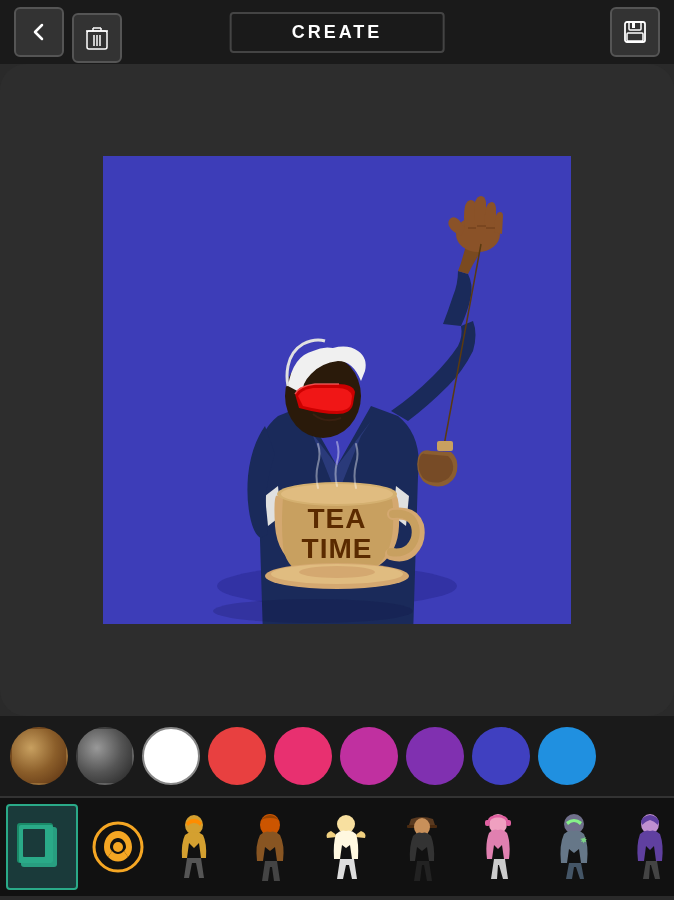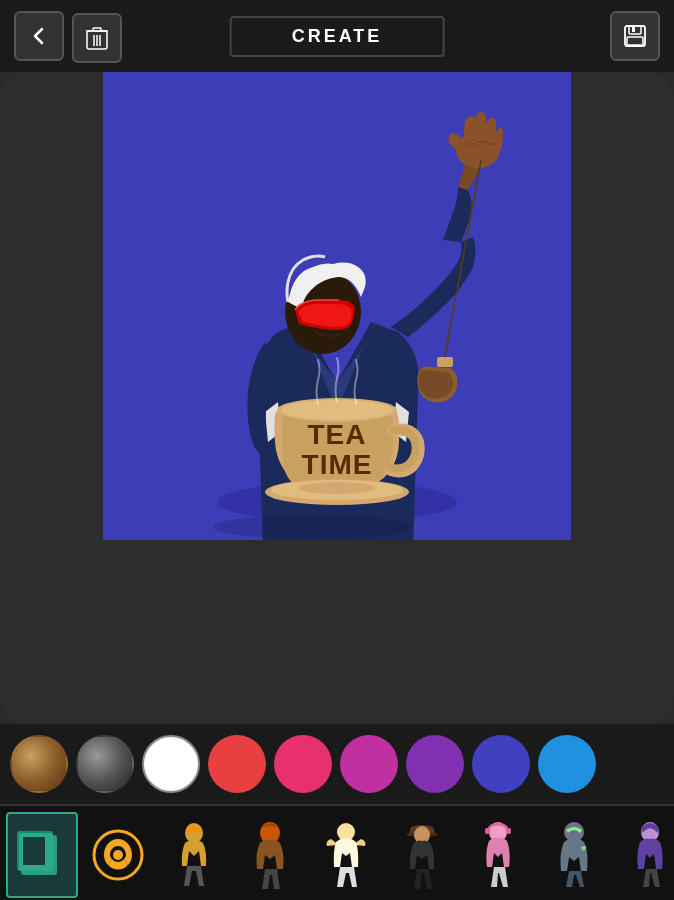--- a/index.html
+++ b/index.html
@@ -8,21 +8,21 @@
       height: 900px;
       background: #2a2a2a;
       font-family: Arial, sans-serif;
       overflow: hidden;
       position: relative;
     }
 
     
     .header {
       width: 100%;
-      height: 72px;
+      height: 64px;
       background: #1a1a1a;
       display: flex;
       align-items: center;
       justify-content: space-between;
       padding: 0 14px;
       position: relative;
     }
     .header-title-bar {
       position: absolute;
       left: 50%;
@@ -52,20 +52,21 @@
       font-size: 20px;
       z-index: 2;
     }
 
     
     .canvas-area {
       width: 100%;
       height: 652px;
       background: #2d2d2d;
       display: flex;
+      align-items: center;
       justify-content: center;
       position: relative;
       border-radius: 26px;
     }
 
     .artwork-canvas {
       width: 468px;
       height: 468px;
       background: #4040b0;
       position: relative;

